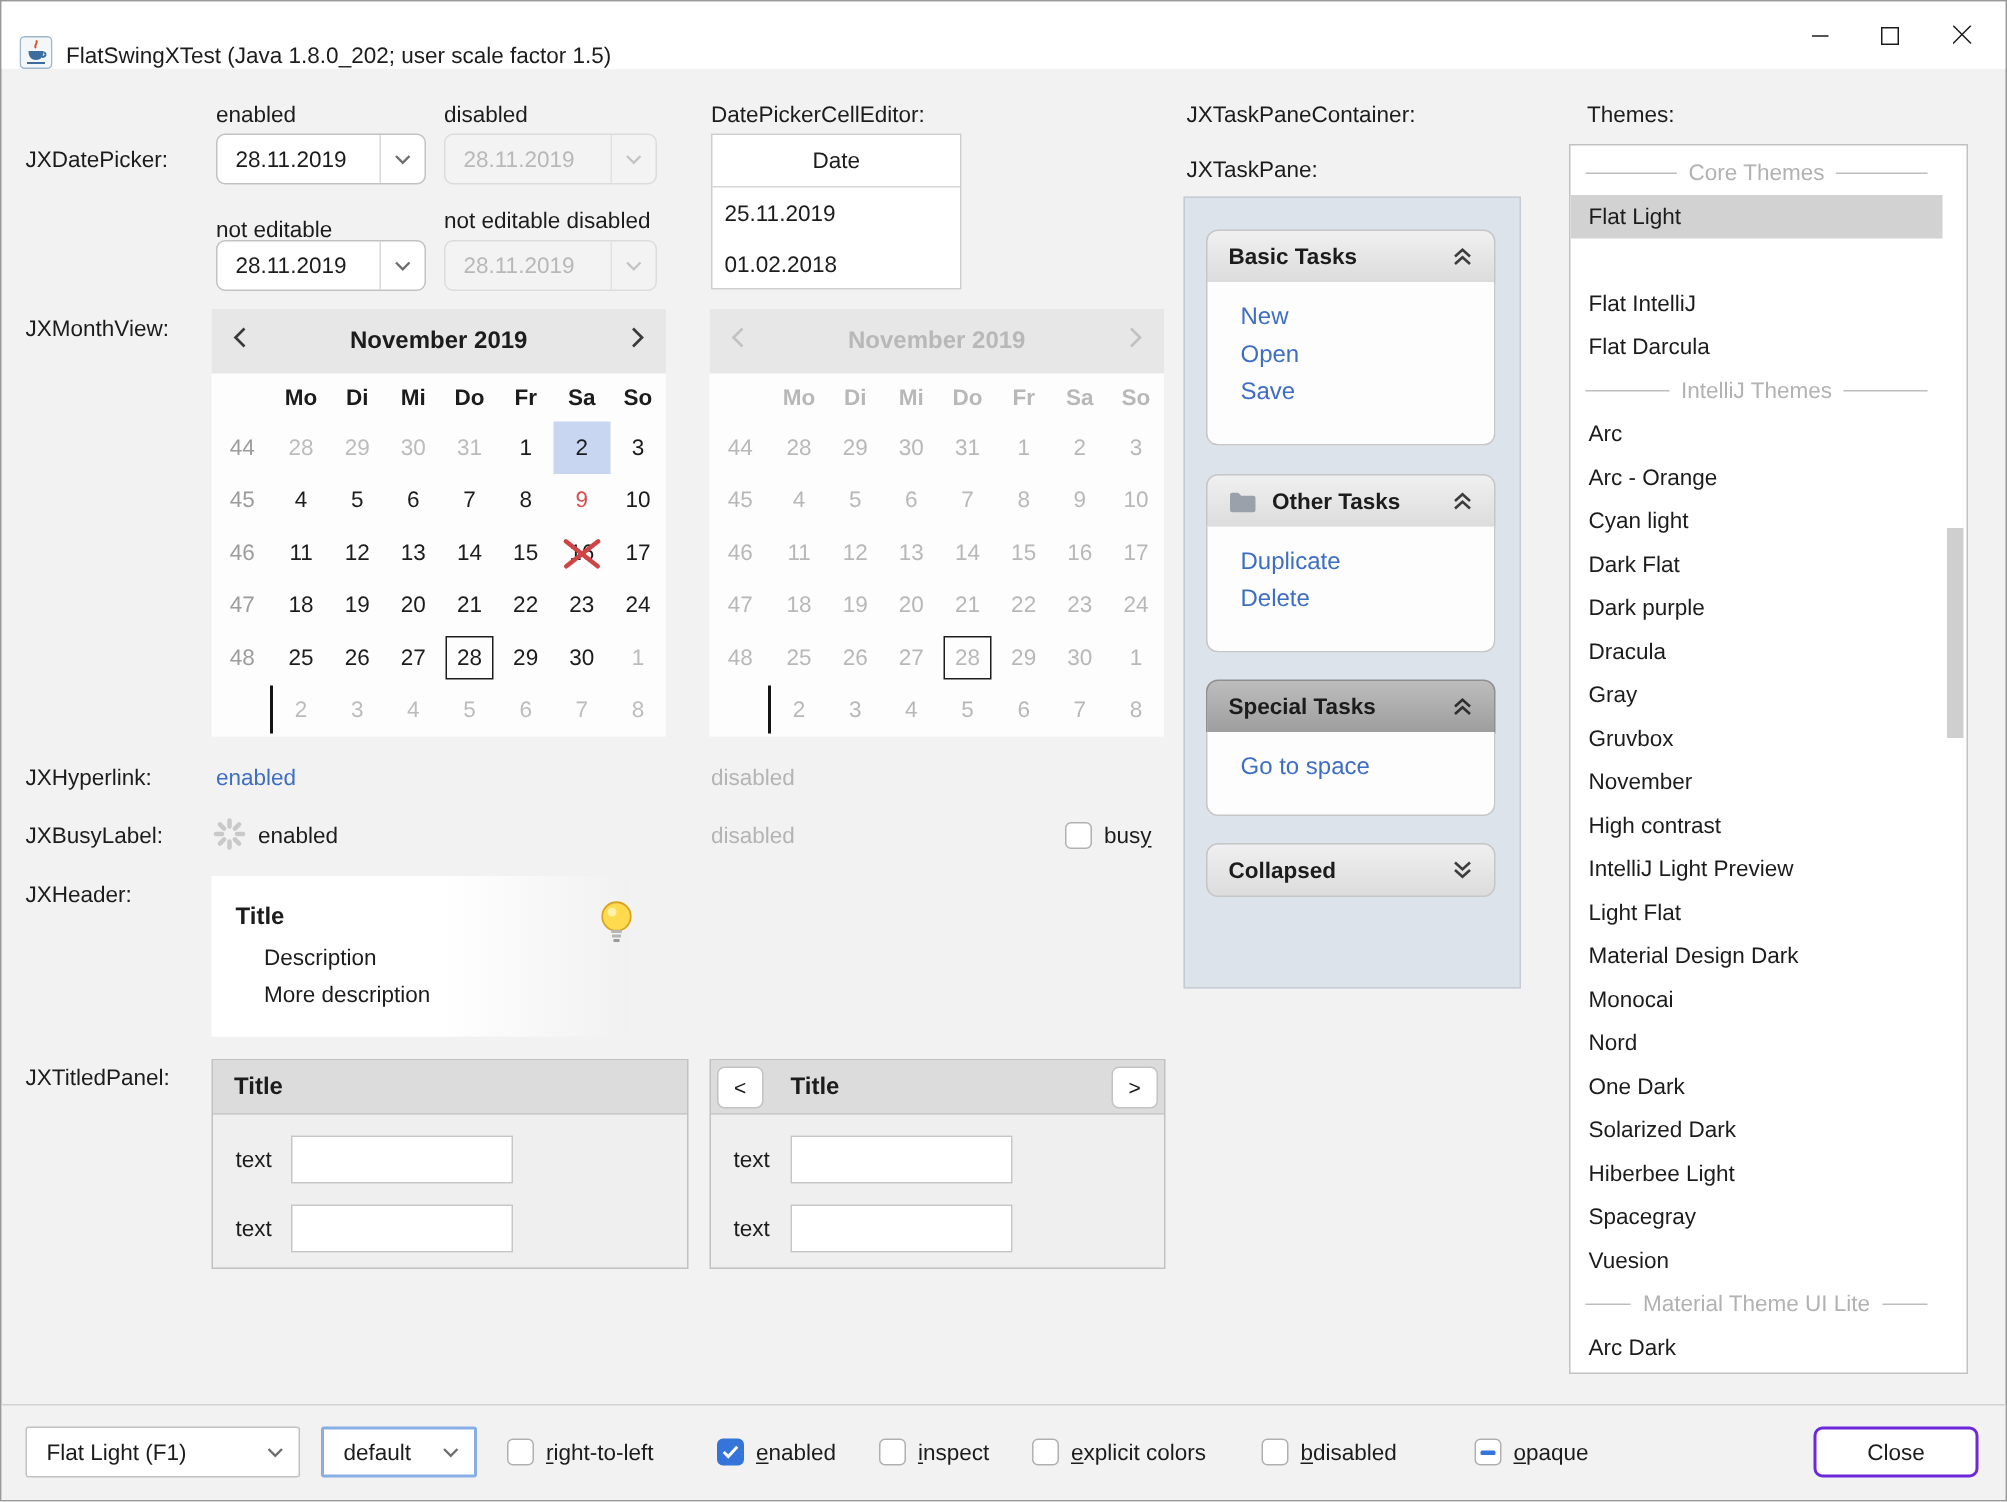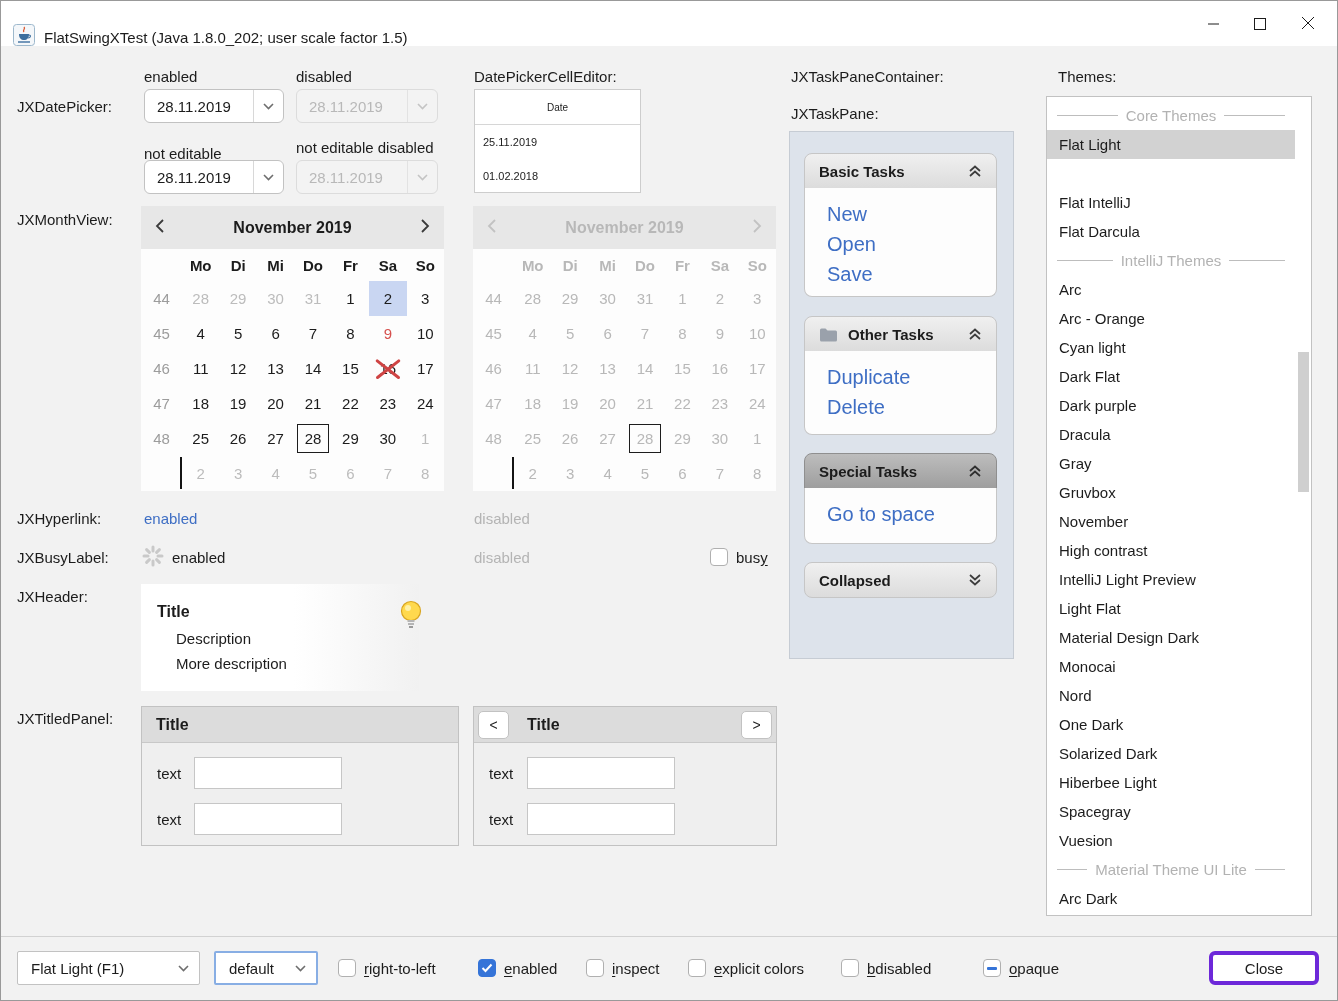--- a/index.html
+++ b/index.html
@@ -24,22 +24,22 @@
   .dp-val{flex:1;display:flex;align-items:center;padding-left:12px;font-size:15px;}
   .dp-btn{width:29px;display:flex;align-items:center;justify-content:center;
           border-left:1px solid #d8d8d8;}
   .dp.disabled{background:#f3f3f3;border-color:#dcdcdc;}
   .dp.disabled .dp-val{color:#b8b8b8;}
   .dp.disabled .dp-btn{border-left-color:#e2e2e2;}
 
   
   .cet{position:absolute;background:#fff;border:1px solid #cdcdcd;box-sizing:border-box;}
   .cet-h{height:34px;display:flex;align-items:center;justify-content:center;
-         border-bottom:1px solid #d6d6d6;font-size:10px;}
-  .cet-r{height:34px;display:flex;align-items:center;padding-left:8px;font-size:11px;}
+         border-bottom:1px solid #d6d6d6;font-size:15px;}
+  .cet-r{height:34px;display:flex;align-items:center;padding-left:8px;font-size:15px;}
 
   
   .cal{position:absolute;width:303px;height:285px;background:#fdfdfd;}
   .cal-head{height:43px;background:#e7e7e7;display:flex;align-items:center;
             justify-content:space-between;padding:0 14px;}
   .cal-title{font-weight:bold;font-size:16px;}
   .cal-grid{display:grid;grid-template-columns:41px repeat(7,1fr);
             grid-template-rows:32px repeat(6,35px);}
   .c{display:flex;align-items:center;justify-content:center;font-size:15px;}
   .dn{font-weight:bold;}
@@ -62,21 +62,21 @@
   .tpc{position:absolute;background:#dde3eb;border:1px solid #c6ccd4;box-sizing:border-box;}
   .tp-head{position:absolute;left:803px;width:193px;height:36px;box-sizing:border-box;
            background:linear-gradient(#f0f0f0,#dcdcdc);border:1px solid #c6c6c6;
            border-radius:8px 8px 0 0;display:flex;align-items:center;padding:0 14px;
            font-weight:bold;font-size:15px;}
   .tp-head.rounded{border-radius:8px;}
   .tp-head.dark{background:linear-gradient(#bdbdbd,#9e9e9e);border-color:#8f8f8f;}
   .tp-body{position:absolute;left:803px;width:193px;box-sizing:border-box;
            background:#fdfdfd;border:1px solid #c6c6c6;border-top:none;
            border-radius:0 0 8px 8px;padding-top:11px;}
-  .tp-link{display:block;color:#3e6ec4;font-size:20px;padding:3.5px 22px;}
+  .tp-link{display:block;color:#3e6ec4;font-size:16px;padding:3.5px 22px;}
   .chev{margin-left:auto;display:flex;align-items:center;}
 
   
   .jxheader{position:absolute;left:140px;top:583px;width:278px;height:107px;
             background:linear-gradient(90deg,#ffffff 0%,#ffffff 55%,#f1f1f1 100%);}
   .jxheader .t{position:absolute;left:16px;top:19px;font-weight:bold;font-size:16px;}
   .jxheader .d1{position:absolute;left:35px;top:46px;font-size:15px;}
   .jxheader .d2{position:absolute;left:35px;top:71px;font-size:15px;}
 
   
@@ -109,21 +109,21 @@
          border-radius:2px;display:flex;align-items:center;padding:0 10px 0 13px;
          font-size:15px;box-sizing:border-box;}
   .combo.focused{border:2px solid #88aee4;text-align:right;}
   .cb{position:absolute;display:flex;align-items:center;gap:8px;font-size:15px;height:34px;}
   .cb-box{width:18px;height:18px;border:1.5px solid #b0b0b0;border-radius:4px;
           background:#fff;box-sizing:border-box;display:flex;align-items:center;
           justify-content:center;flex:none;}
   .cb-box.checked{background:#3574d8;border-color:#3574d8;}
   .cb-box.indeterminate .dash{width:10px;height:3px;background:#3574d8;border-radius:1px;}
   .mn{text-decoration:underline;text-underline-offset:2px;}
-  .btn{position:absolute;width:110px;height:34px;background:#fff;border:4px solid #6d28d9;
+  .btn{position:absolute;width:110px;height:34px;background:#fff;border:2px solid #6d28d9;
        border-radius:6px;display:flex;align-items:center;justify-content:center;
        font-size:15px;box-sizing:border-box;}
 </style>
 </head>
 <body>
 
 <div id="app">
 
   <div class="titlebar">
     <span style="margin-left:12px;display:flex;">

